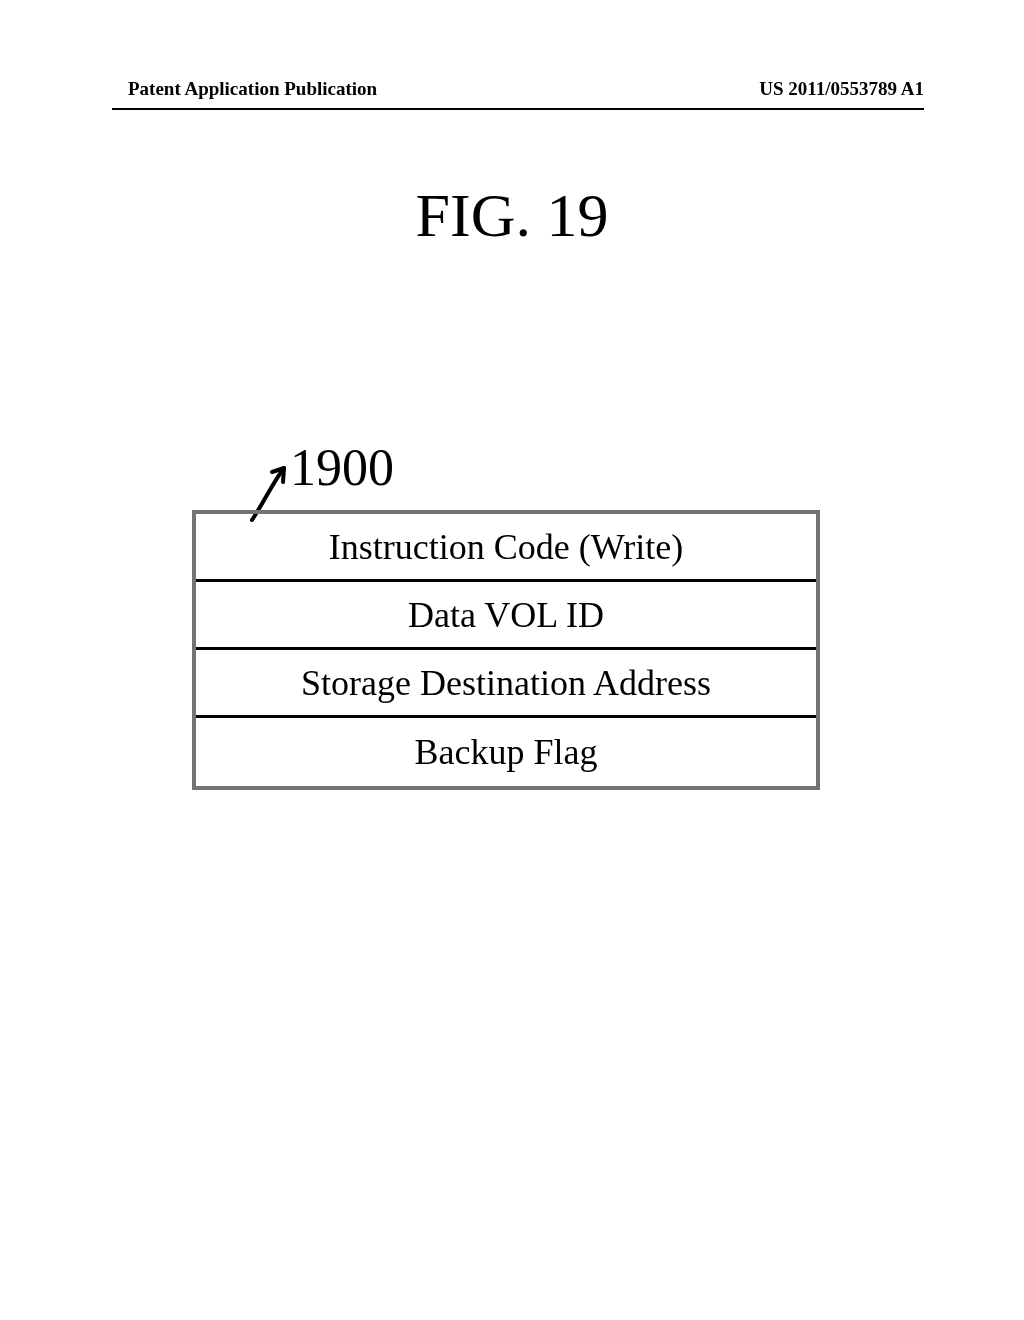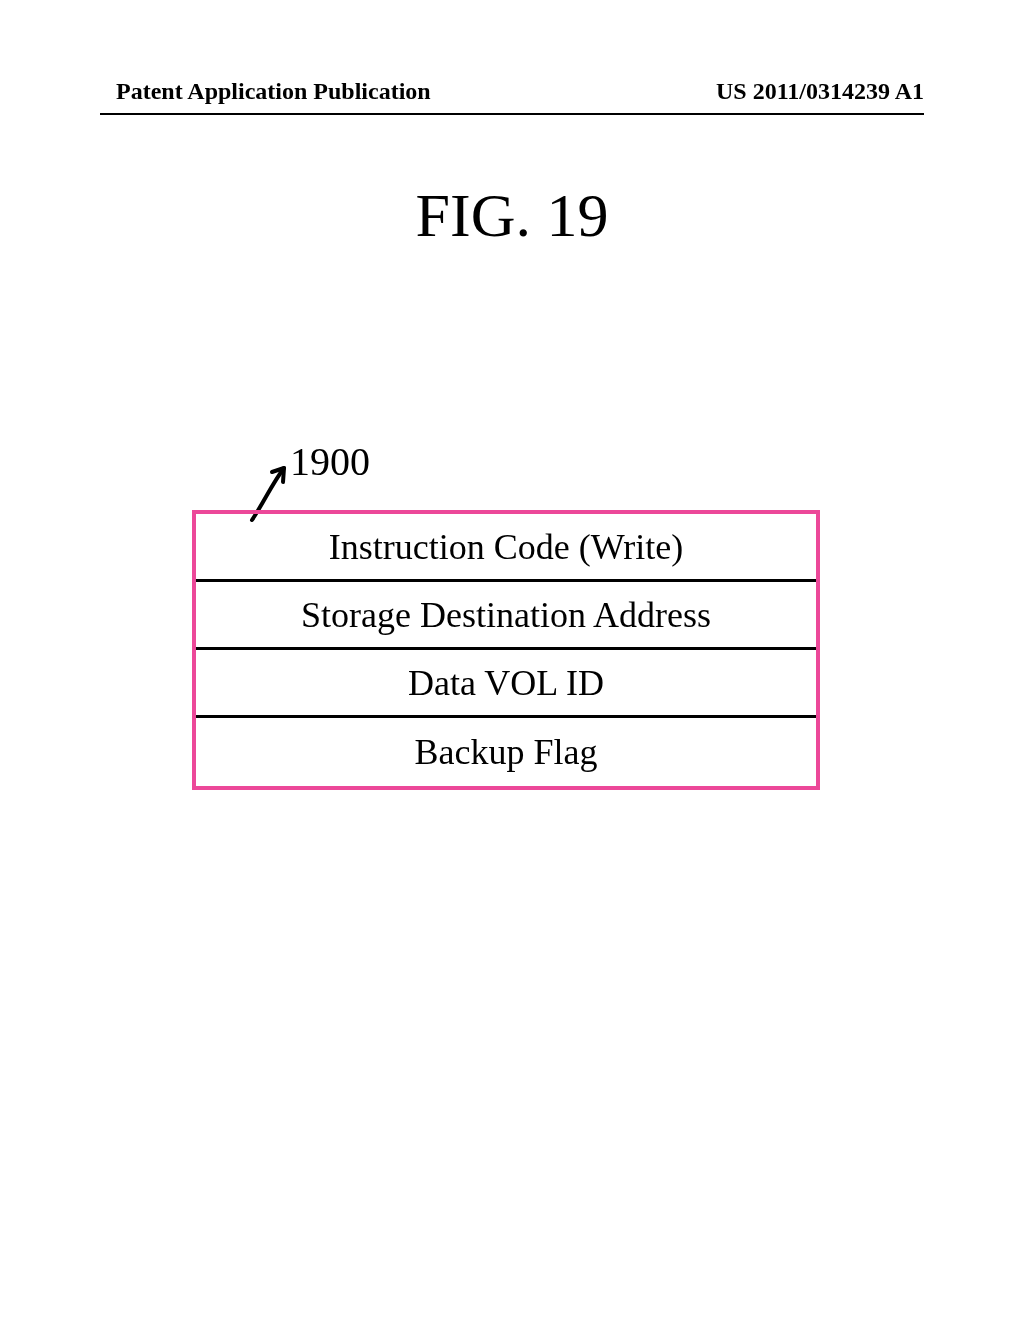--- a/index.html
+++ b/index.html
@@ -12,27 +12,27 @@
     color: #000;
   }
   .page {
     position: relative;
     width: 1024px;
     height: 1320px;
   }
   .header {
     position: absolute;
     top: 78px;
-    left: 0;
+    left: 12px;
     right: 0;
     padding: 0 100px 4px 116px;
     display: flex;
     justify-content: space-between;
     align-items: baseline;
-    font-size: 24px;
+    font-size: 19px;
     font-weight: bold;
   }
   .header .rule {
     position: absolute;
     left: 100px;
     right: 100px;
     bottom: -6px;
     height: 0;
     border-bottom: 2px solid #000;
   }
@@ -42,34 +42,34 @@
     left: 0;
     width: 1024px;
     text-align: center;
     font-size: 62px;
     font-weight: 400;
   }
   .callout {
     position: absolute;
     top: 438px;
     left: 290px;
-    font-size: 40px;
+    font-size: 52px;
   }
   .callout svg {
     position: absolute;
     left: -40px;
     top: 24px;
     overflow: visible;
   }
   .table-wrap {
     position: absolute;
     top: 510px;
     left: 192px;
     width: 628px;
-    border: 4px solid #ec4899;
+    border: 4px solid #737373;
     box-sizing: border-box;
   }
   .cell {
     box-sizing: border-box;
     height: 68px;
     border-bottom: 3px solid #000;
     display: flex;
     align-items: center;
     justify-content: center;
     font-size: 36px;
@@ -81,34 +81,34 @@
     padding-left: 8px;
   }
 </style>
 </head>
 <body>
 
 <div class="page">
 
   <div class="header">
     <span>Patent Application Publication</span>
-    <span>US 2011/0314239 A1</span>
+    <span>US 2011/0553789 A1</span>
     <div class="rule"></div>
   </div>
 
   <div class="fig-title">FIG. 19</div>
 
   <div class="callout">
     <svg width="60" height="60">
       <path d="M 2 58 C 14 40, 22 22, 34 6" stroke="#000" stroke-width="4" fill="none" stroke-linecap="round"></path>
       <path d="M 34 6 L 22 10 M 34 6 L 33 20" stroke="#000" stroke-width="4" fill="none" stroke-linecap="round"></path>
     </svg>
     <span>1900</span>
   </div>
 
   <div class="table-wrap">
     <div class="cell">Instruction Code (Write)</div>
+    <div class="cell">Data VOL ID</div>
     <div class="cell">Storage Destination Address</div>
-    <div class="cell">Data VOL ID</div>
     <div class="cell">Backup Flag</div>
   </div>
 
 </div>
 
 </body></html>

